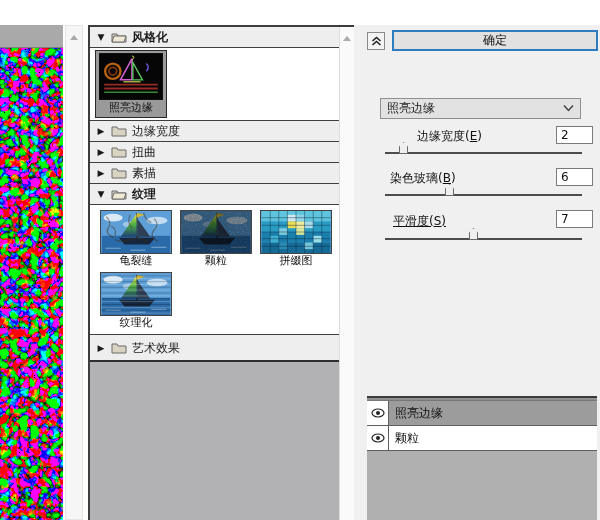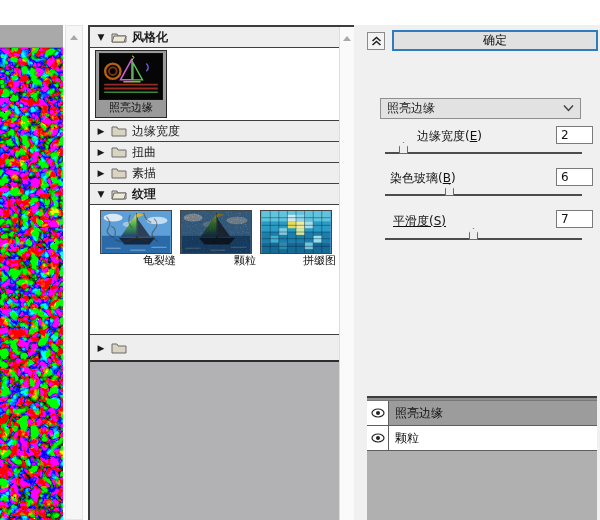--- a/index.html
+++ b/index.html
@@ -35,21 +35,21 @@
   .thumb-area.stylize { height:73px; }
   .thumb-area.texture { height:130px; padding-top:3px; }
   .fp-filler { flex:1; background:#b2b2b4; }
 
   .sel-thumb { position:absolute; left:5px; top:2px; width:72px; height:68px; background:#9a9a9a;
     border:1px solid #2a2a2a; text-align:center; cursor:pointer; }
   .sel-thumb .timg-sel { display:block; margin:2px auto 0; width:64px; height:47px; border:1px solid #111; background:#000; }
   .sel-thumb .tlabel { font-size:11px; line-height:15px; color:#111; }
 
   .thumb-grid { display:flex; flex-wrap:wrap; padding-left:6px; }
-  .thumb-cell { width:80px; text-align:right; margin-bottom:2px; cursor:pointer; }
+  .thumb-cell { width:80px; text-align:center; margin-bottom:2px; cursor:pointer; }
   .thumb-cell .timg { display:block; margin:2px auto 0; width:72px; height:44px; border:1px solid #444; background:#5d9fd6; }
   .thumb-cell .tlabel { font-size:11px; line-height:14px; color:#111; white-space:nowrap; }
 
   
   .right-panel { position:absolute; left:354px; top:25px; width:246px; height:479px; }
 
   .collapse-btn { position:absolute; left:13px; top:7px; width:18px; height:18px; background:#f4f4f4;
     border:1px solid #8a8a8a; display:flex; align-items:center; justify-content:center; cursor:pointer; }
 
   .btn { position:absolute; left:38px; width:206px; height:21px; background:#e1e1e1; border:1px solid #adadad;
@@ -242,29 +242,38 @@
               <rect x="9" y="26" width="9" height="7" fill="#3fb0d0"></rect>
               <rect x="54" y="26" width="9" height="7" fill="#9adce8"></rect>
               <rect x="18" y="33" width="9" height="7" fill="#2a8ab0"></rect>
               <rect x="45" y="33" width="9" height="7" fill="#73c4da"></rect>
               <path d="M9 0V44 M18 0V44 M27 0V44 M36 0V44 M45 0V44 M54 0V44 M63 0V44 M0 7H72 M0 15H72 M0 22H72 M0 29H72 M0 37H72" stroke="rgba(10,40,60,0.45)" stroke-width="1"></path>
             </svg>
             <div class="tlabel">拼缀图</div>
           </div>
 
 
+          <div class="thumb-cell">
+            <svg class="timg" viewBox="0 0 72 44">
+              <use href="#boat"></use>
+              <path d="M0 3H72 M0 9H72 M0 15H72 M0 21H72 M0 27H72 M0 33H72 M0 39H72" stroke="rgba(0,0,0,0.22)" stroke-width="1"></path>
+              <path d="M0 6H72 M0 12H72 M0 18H72 M0 24H72 M0 30H72 M0 36H72 M0 42H72" stroke="rgba(255,255,255,0.25)" stroke-width="1"></path>
+            </svg>
+            <div class="tlabel">纹理化</div>
+          </div>
 
         </div>
       </div>
 
       <div class="cat-row artistic">
         <span class="cat-arrow">▶</span>
         <svg class="folder-ico" viewBox="0 0 16 12">
             <path d="M1 2 h5 l1 2 h8 v7 H1 Z" fill="#d9d4c2" stroke="#6b6b6b"></path>
           </svg>
+        <span class="cat-label">艺术效果</span>
       </div>
 
       <div class="fp-filler"></div>
     </div>
 
     <div class="fp-scroll">
       <div class="scroll-up-arrow"></div>
     </div>
   </div>
 

